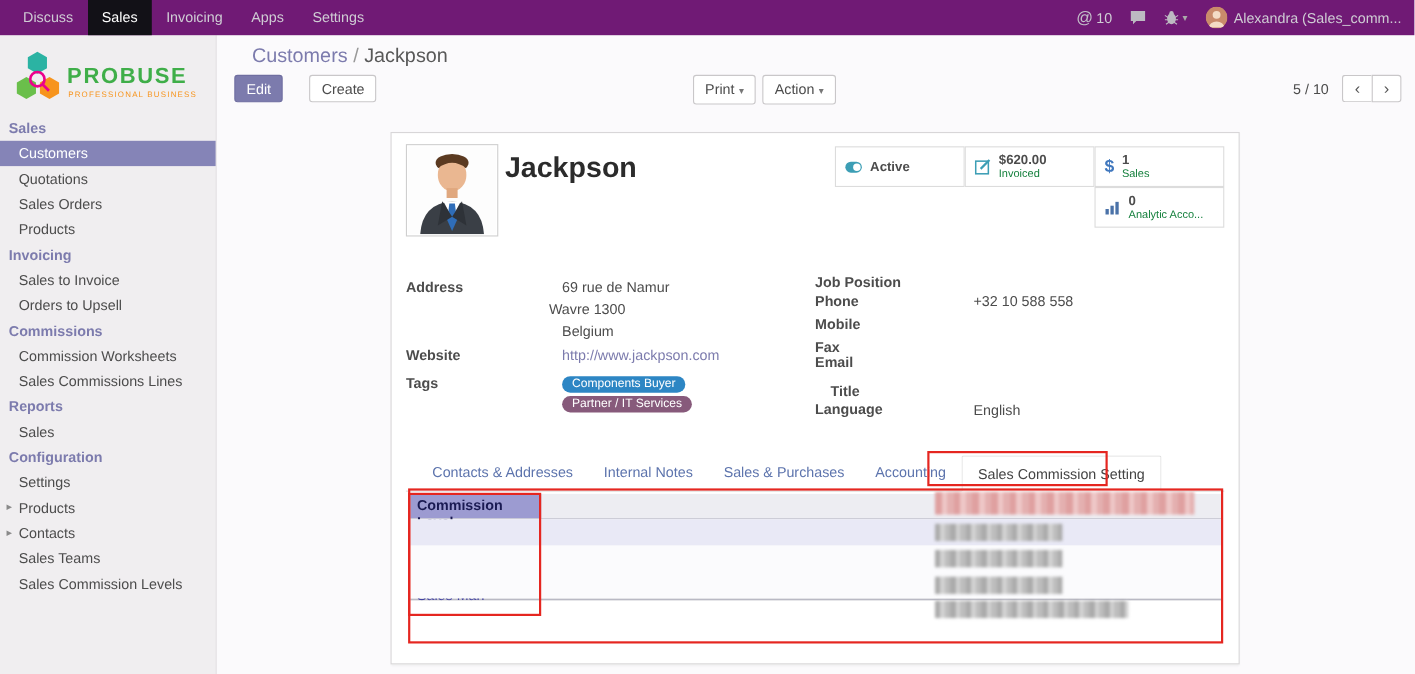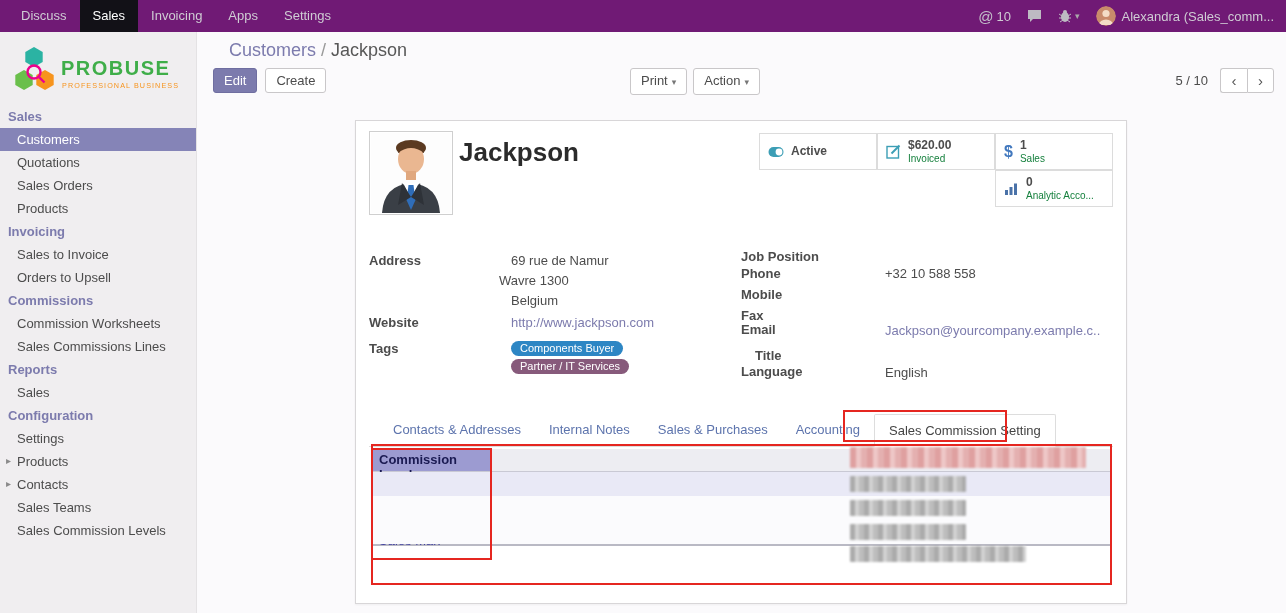--- a/index.html
+++ b/index.html
@@ -32,21 +32,21 @@
   
   .main { position:absolute; left:197px; top:32px; right:0; bottom:0; background:#fbfafc; }
   .breadcrumb { position:absolute; left:16px; top:8px; font-size:18px;margin-left:16px; }
   .breadcrumb .parent { color:#7c7bad; cursor:pointer; }
   .breadcrumb .sep { color:#999; margin:0 5px; }
   .breadcrumb .current { color:#585858; }
   .btn { display:inline-block; border:1px solid #c9c7c9; background:#fff; color:#4c4c4c;
          border-radius:3px; padding:4px 10px; font-size:13px; cursor:pointer; line-height:15px; }
   .btn.primary { background:#7c7bad; border-color:#6f6ea0; color:#fff; }
   .caret { font-size:9px; margin-left:4px; color:#777; }
-  .cp-buttons { position:absolute; left:16px; top:36px; display:flex; gap:8px; }
+  .cp-buttons { position:absolute; left:16px; top:36px; display:flex; gap:24px; }
   .cp-center { position:absolute; left:433px; top:36px; display:flex; gap:6px; }
   .cp-right { position:absolute; right:12px; top:36px; display:flex; align-items:center; gap:12px; }
   .pager-val { color:#4c4c4c; cursor:pointer; }
   .pg-group { display:flex; }
   .pg-btn { width:27px; height:25px; border:1px solid #c9c7c9; background:#fff; display:flex;
             align-items:center; justify-content:center; cursor:pointer; font-size:15px; color:#555; }
   .pg-prev { border-radius:3px 0 0 3px; border-right:none; }
   .pg-next { border-radius:0 3px 3px 0; }
   
   .sheet { position:absolute; left:158px; top:88px; width:772px; height:484px; background:#fff;
@@ -282,21 +282,20 @@
     <span class="flabel" style="left:13px; top:220px;">Tags</span>
     <span class="fval" style="left:155px; top:219px;"><span class="tagpill tag-blue">Components Buyer</span></span>
     <span class="fval" style="left:155px; top:237px;"><span class="tagpill tag-purple">Partner / IT Services</span></span>
 
     <span class="flabel" style="left:385px; top:128px;">Job Position</span>
     <span class="flabel" style="left:385px; top:145px;">Phone</span>
     <span class="fval" style="left:529px; top:145px;">+32 10 588 558</span>
     <span class="flabel" style="left:385px; top:166px;">Mobile</span>
     <span class="flabel" style="left:385px; top:187px;">Fax</span>
     <span class="flabel" style="left:385px; top:201px;">Email</span>
-    <a class="fval link" style="left:529px; top:202px;">Jackpson@yourcompany.example.c..</a>
     <span class="flabel" style="left:385px; top:227px;margin-left:14px;">Title</span>
     <span class="flabel" style="left:385px; top:243px;">Language</span>
     <span class="fval" style="left:529px; top:244px;">English</span>
 
     <div class="tabs">
       <div class="tab">Contacts &amp; Addresses</div>
       <div class="tab">Internal Notes</div>
       <div class="tab">Sales &amp; Purchases</div>
       <div class="tab">Accounting</div>
       <div class="tab active">Sales Commission Setting</div>

